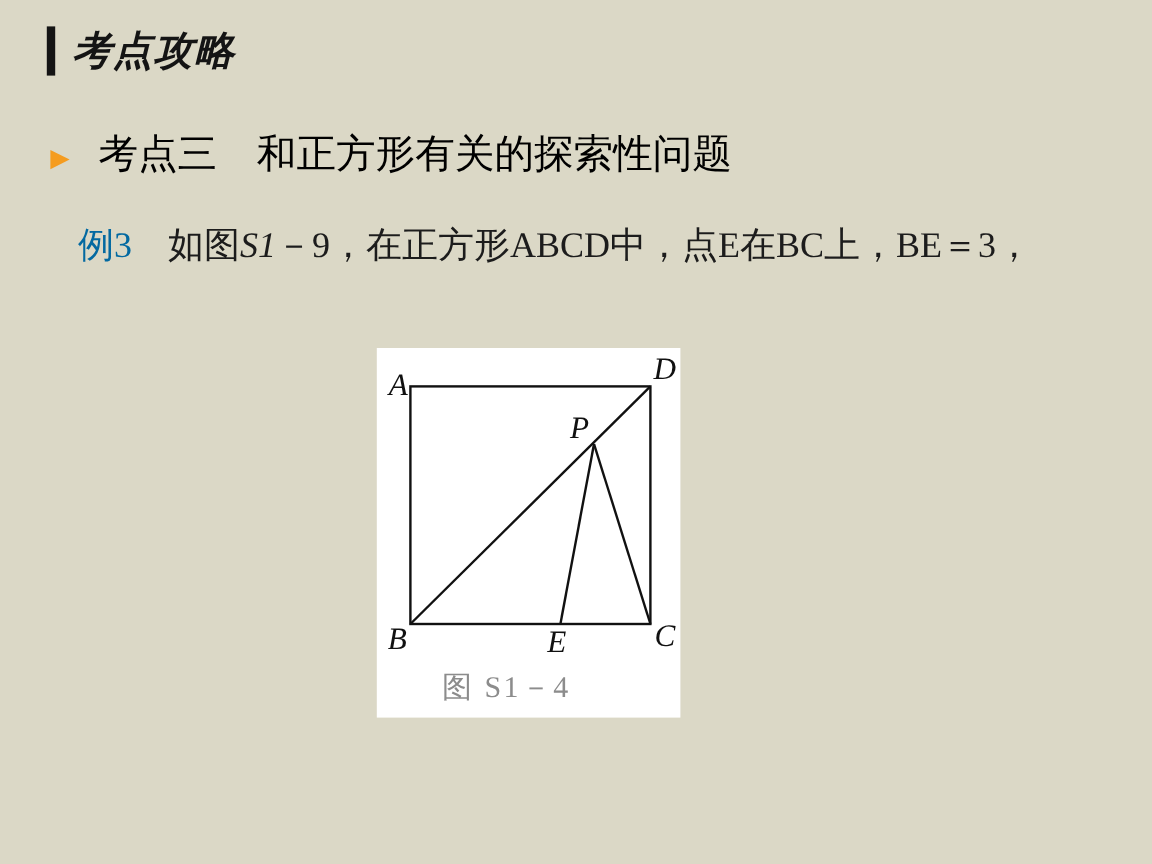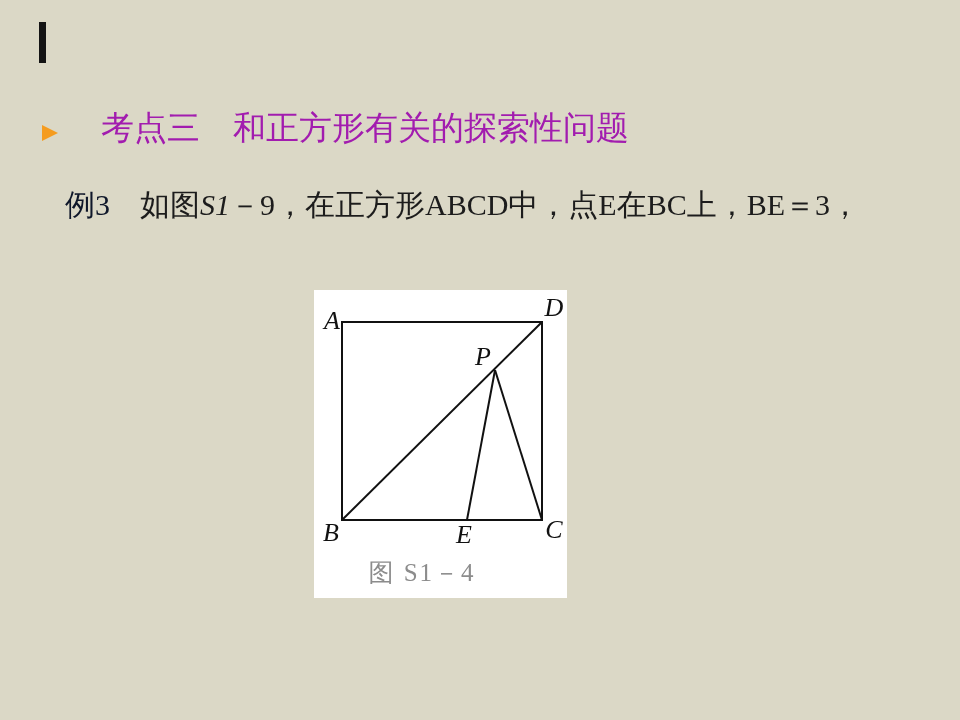--- a/index.html
+++ b/index.html
@@ -27,34 +27,33 @@
   
   .bullet {
     position: absolute; left: 42px; top: 125px;
     width: 0; height: 0;
     border-left: 16px solid #f59c1f;
     border-top: 8px solid transparent;
     border-bottom: 8px solid transparent;
   }
   .section-title {
     position: absolute; left: 82px; top: 106px;
-    font-size: 33px; color: #a21caf;
+    font-size: 33px; color: #000000;
     font-family: "Liberation Serif", serif;
-    margin-left: 19px;
   }
 
   
   .problem {
     position: absolute; left: 28px; top: 180px; width: 915px;
     font-size: 30px; line-height: 49px; color: #1c1c1c;
     font-family: "Liberation Serif", serif;
   }
   .problem .line1 { padding-left: 37px; white-space: nowrap; }
   .problem .line2 { white-space: nowrap; }
-  .orange { color: #0f172a; text-align: right; }
+  .orange { color: #0369a1; text-align: right; }
   .ital { font-style: italic; }
 
   
   .figure {
     position: absolute; left: 314px; top: 290px;
     width: 253px; height: 308px; background: #ffffff;
   }
   .figure svg { display: block; }
   .figure text {
     font-family: "Liberation Serif", serif;
@@ -64,20 +63,21 @@
     font-style: normal; font-size: 25px; fill: #8c8c8c; letter-spacing: 2px;
   }
   .figure .geo { stroke: #111; stroke-width: 2; fill: none; }
 </style>
 </head>
 <body>
 
 <div class="slide">
 
   <div class="accent-bar"></div>
+  <div class="page-title">考点攻略</div>
 
   <div class="bullet"></div>
   <div class="section-title">考点三　和正方形有关的探索性问题</div>
 
   <div class="problem">
     <div class="line1"><span class="orange">例3</span><span>　如图</span><span class="ital">S1</span><span>－9，在正方形ABCD中，点E在BC上，BE＝3，</span></div>
   </div>
 
   <div class="figure">
     <svg width="253" height="308" viewBox="0 0 253 308">

